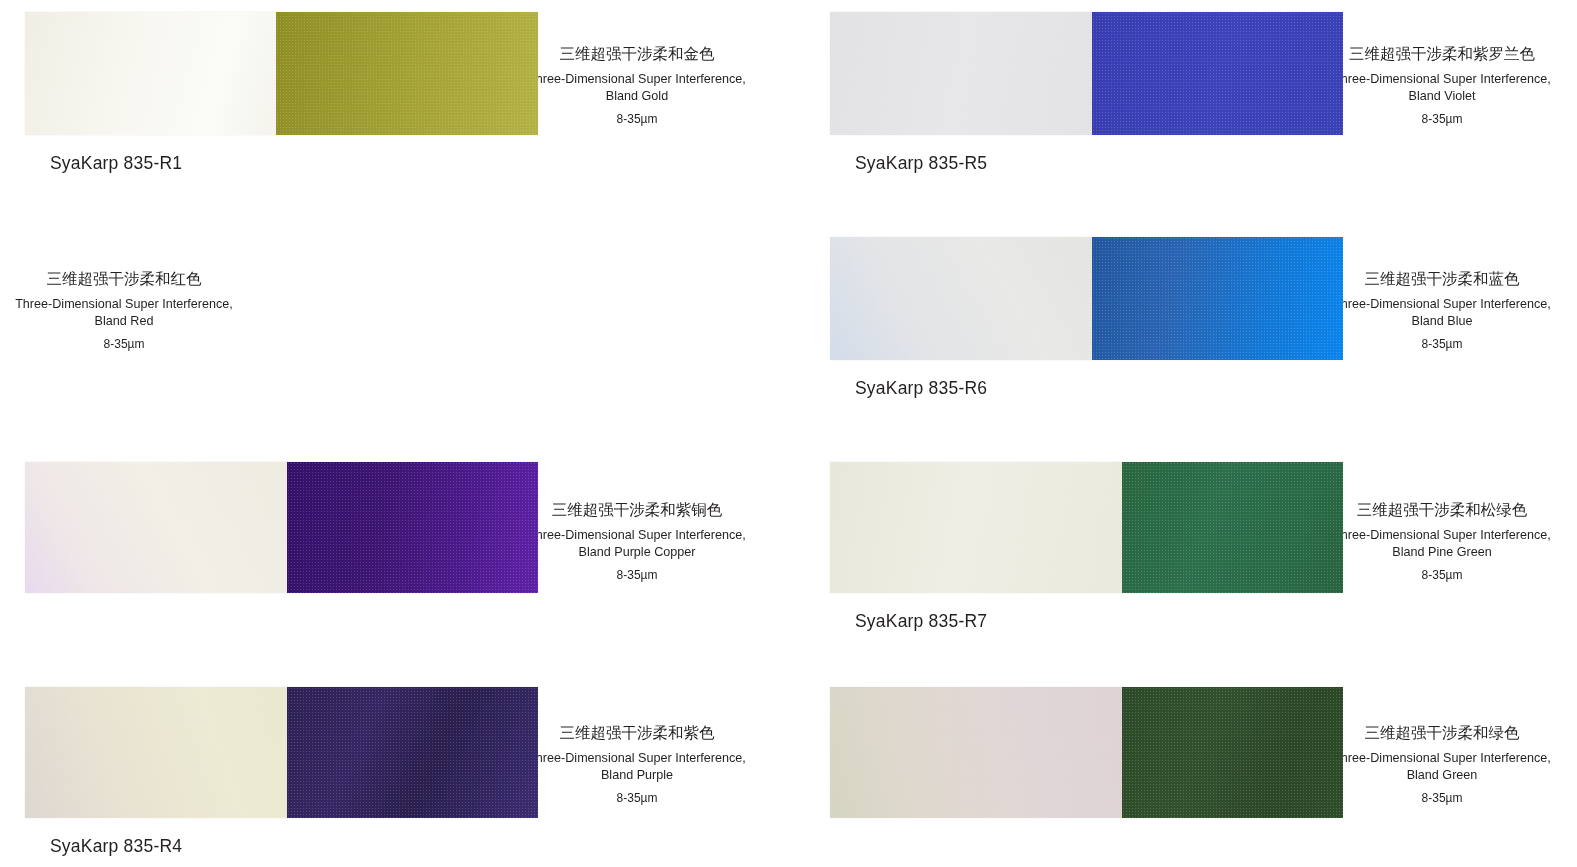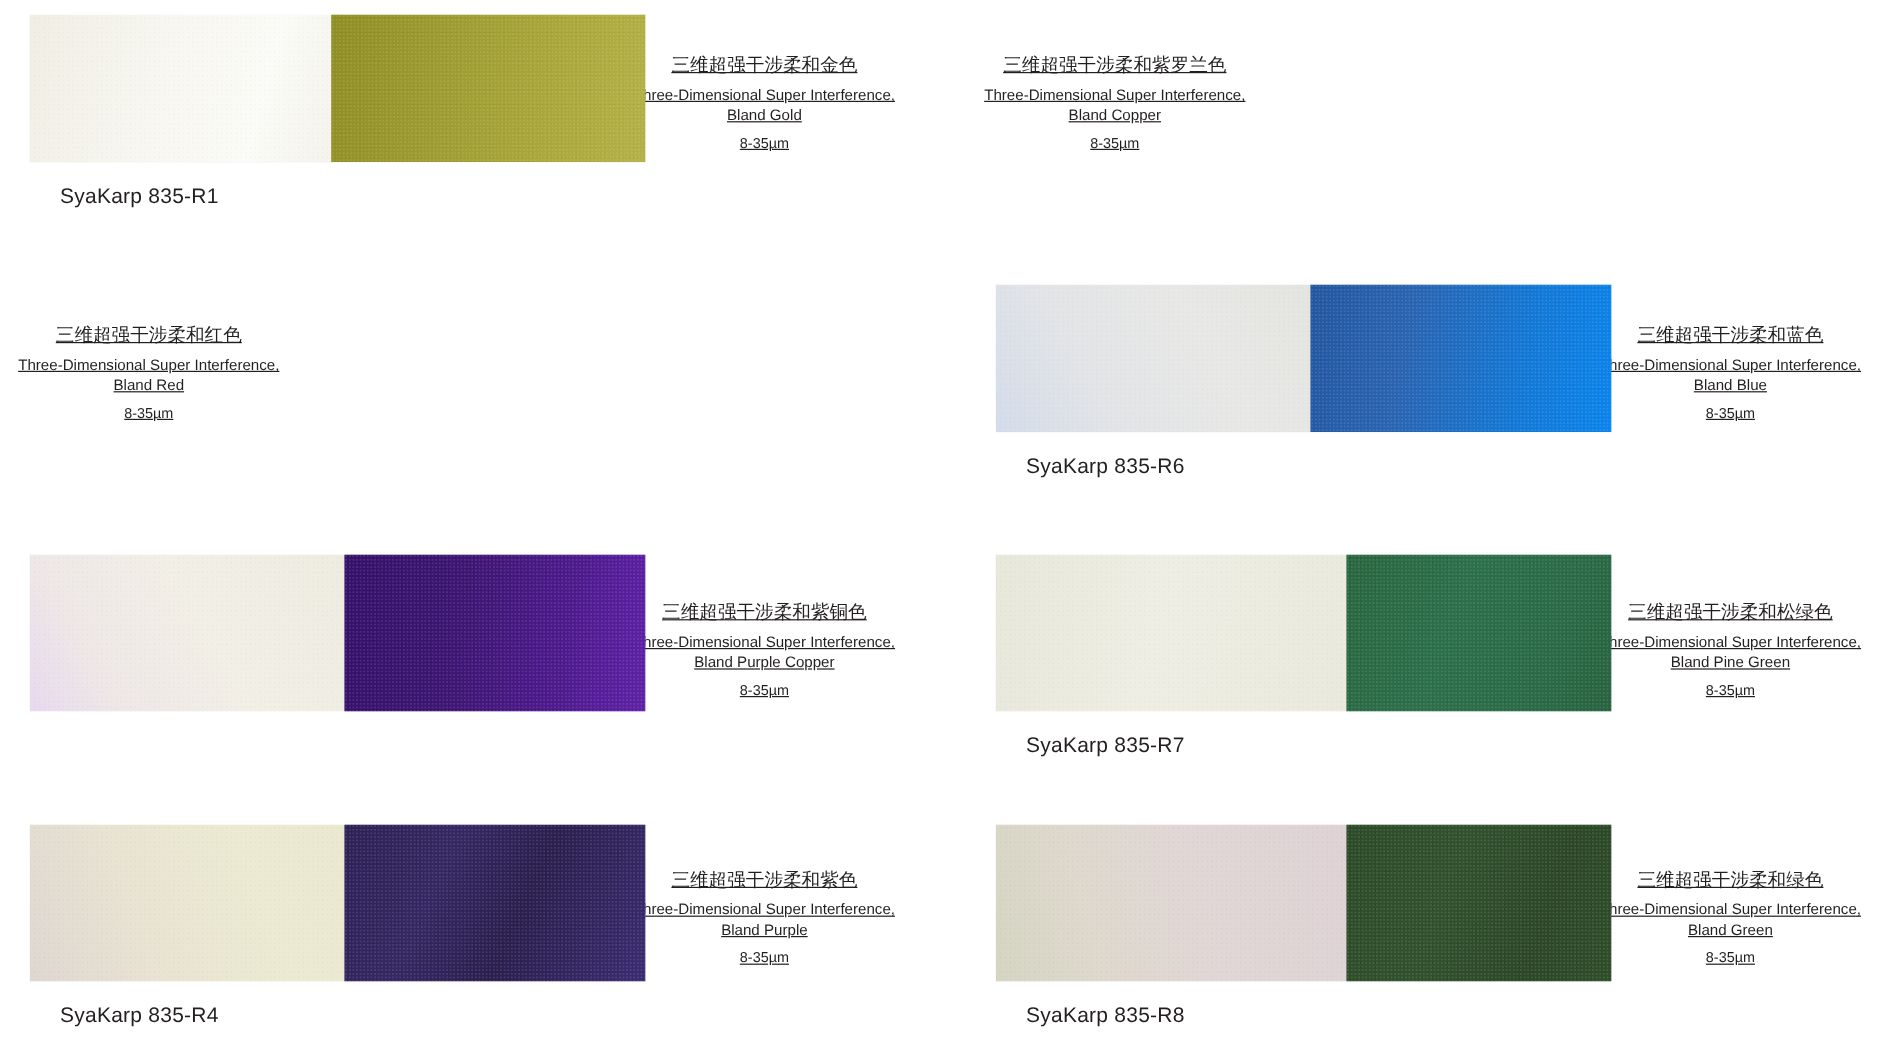--- a/index.html
+++ b/index.html
@@ -75,21 +75,20 @@
     letter-spacing: 0.2px;
     color: #231f20;
     font-family: "Liberation Sans", "DejaVu Sans", sans-serif;
     white-space: nowrap;
   }
   .desc {
     padding-top: 44px;
     text-align: center;
     width: 236px;
     margin-left: 6px;
-    text-decoration: underline;
   }
   .desc .cn {
     font-size: 15.5px;
     line-height: 1.3;
     color: #231f20;
     font-family: "DejaVu Sans", "Liberation Sans", sans-serif;
     white-space: nowrap;
   }
   .desc .en {
     font-size: 12.6px;
@@ -126,25 +125,32 @@
         <div class="cn">三维超强干涉柔和金色</div>
         <div class="en">
           <span>Three-Dimensional Super Interference,</span><br>
           <span>Bland Gold</span>
         </div>
         <div class="size">8-35µm</div>
       </div>
     </div>
 
     <div class="cell row1">
+      <div class="swatch-block">
+        <div class="swatch">
+          <div class="half left" style="background: linear-gradient(100deg, rgb(226, 226, 229) 0%, rgb(231, 231, 233) 50%, rgb(227, 227, 230) 100%); width: 51%;"></div>
+          <div class="half right" style="width: 49%; background: linear-gradient(100deg, rgb(56, 62, 176) 0%, rgb(60, 67, 187) 50%, rgb(58, 65, 182) 100%);"></div>
+        </div>
+        <div class="code">SyaKarp 835-R5</div>
+      </div>
       <div class="desc">
         <div class="cn">三维超强干涉柔和紫罗兰色</div>
         <div class="en">
           <span>Three-Dimensional Super Interference,</span><br>
-          <span>Bland Copper</span>
+          <span>Bland Violet</span>
         </div>
         <div class="size">8-35µm</div>
       </div>
     </div>
 
     <div class="cell row2">
       <div class="desc">
         <div class="cn">三维超强干涉柔和红色</div>
         <div class="en">
           <span>Three-Dimensional Super Interference,</span><br>
@@ -224,21 +230,20 @@
         <div class="size">8-35µm</div>
       </div>
     </div>
 
     <div class="cell row4">
       <div class="swatch-block">
         <div class="swatch">
           <div class="half left" style="background: linear-gradient(75deg, rgb(213, 213, 194) 0%, rgb(222, 216, 205) 28%, rgb(225, 214, 214) 62%, rgb(222, 210, 212) 100%); width: 57%;"></div>
           <div class="half right" style="width: 43%; background: linear-gradient(110deg, rgb(44, 74, 39) 0%, rgb(49, 81, 45) 38%, rgb(43, 71, 38) 72%, rgb(47, 77, 42) 100%);"></div>
         </div>
-        <div class="code">SyaKarp 835-R8</div>
       </div>
       <div class="desc">
         <div class="cn">三维超强干涉柔和绿色</div>
         <div class="en">
           <span>Three-Dimensional Super Interference,</span><br>
           <span>Bland Green</span>
         </div>
         <div class="size">8-35µm</div>
       </div>
     </div>

